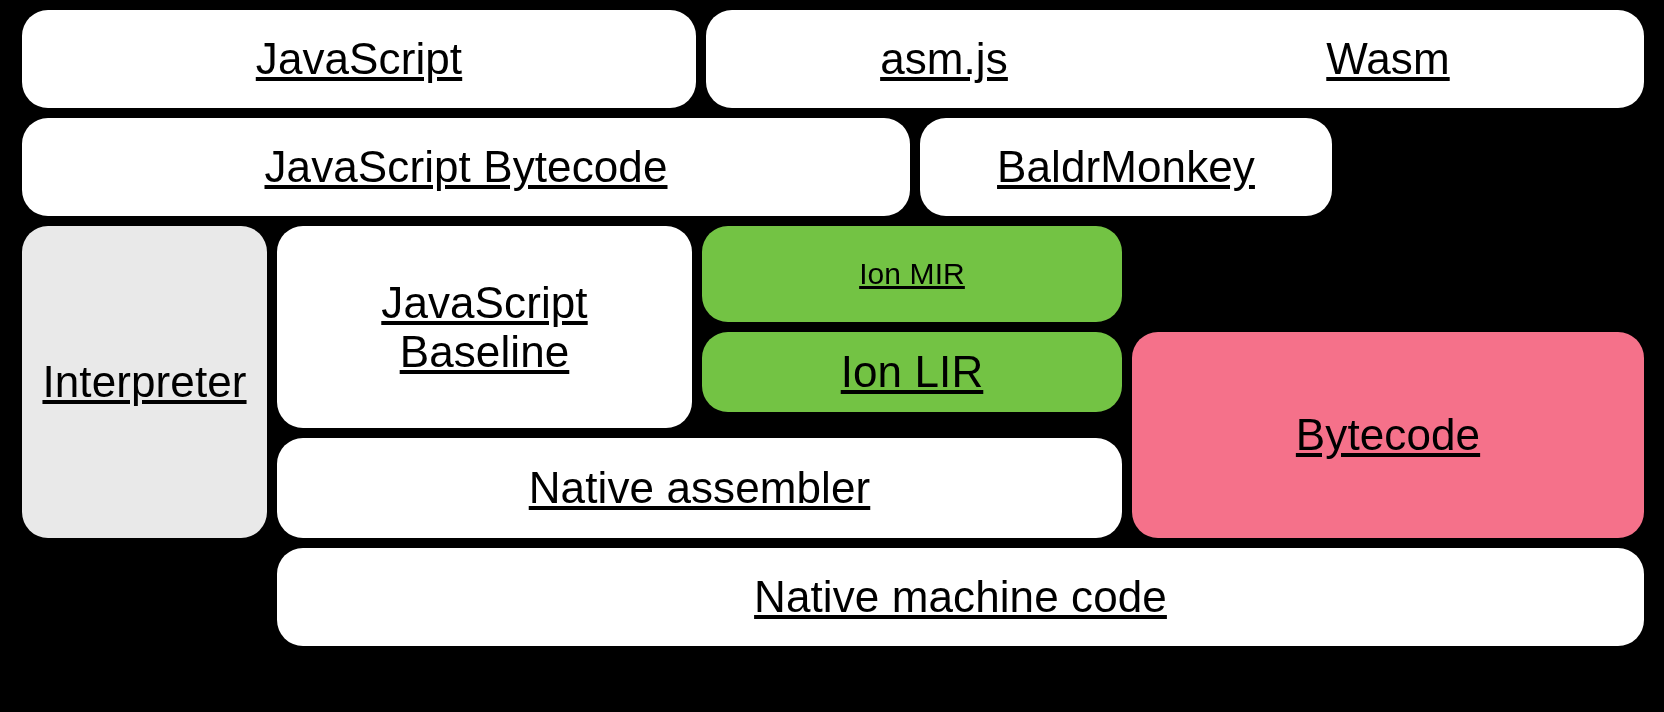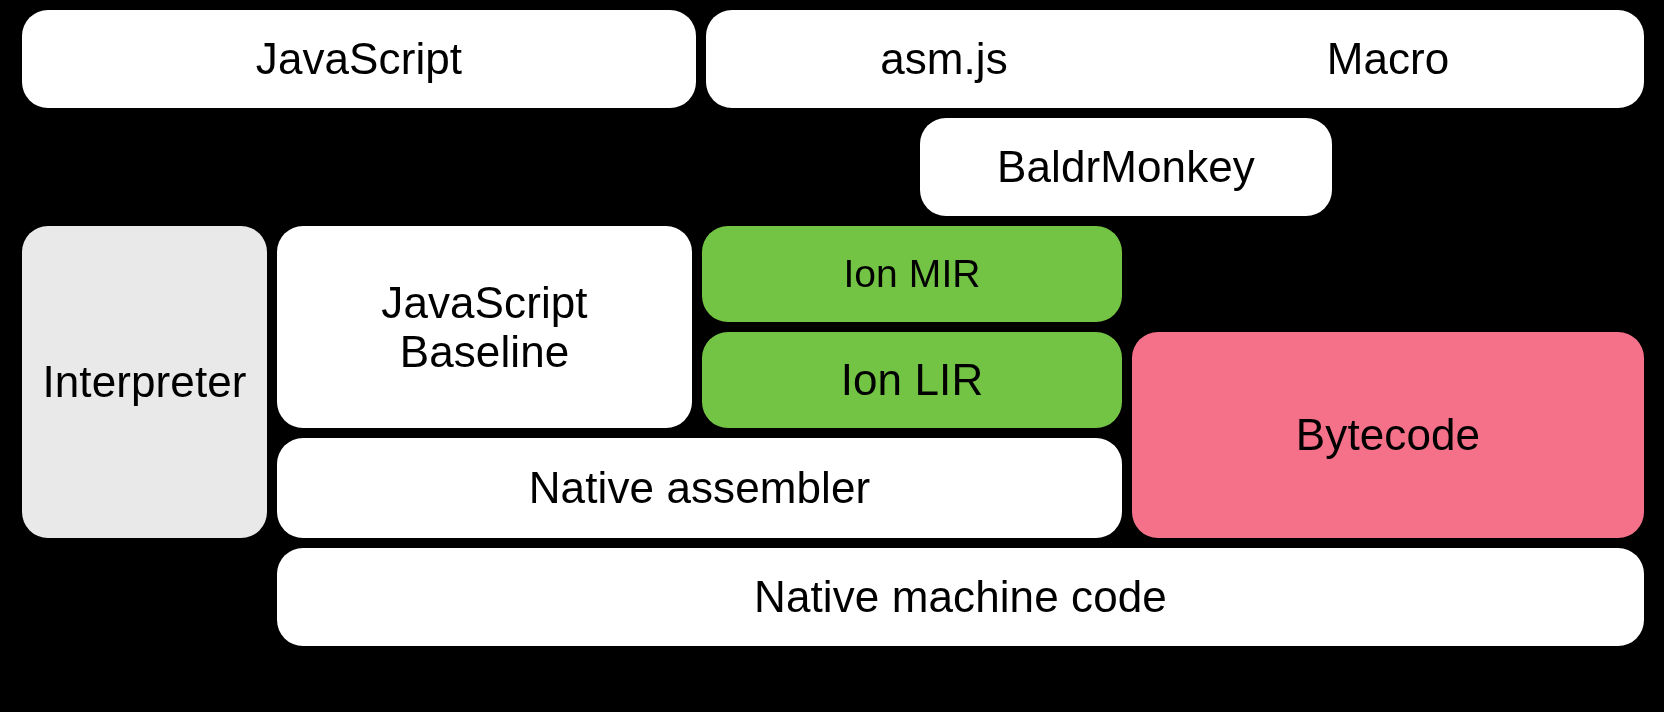--- a/index.html
+++ b/index.html
@@ -20,20 +20,21 @@
     box-sizing: border-box;
     border-radius: 26px;
     display: flex;
     align-items: center;
     justify-content: center;
     text-align: center;
     color: #000000;
     font-weight: 400;
     line-height: 1.12;
     letter-spacing: 0.1px;
+    text-decoration: underline;
     -webkit-font-smoothing: antialiased;
   }
   .box .lbl {
     display: block;
     white-space: pre-line;
     padding: 0 8px;
   }
   .fill-white { background: #ffffff; }
   .fill-gray  { background: #e9e9e9; }
   .fill-green { background: #73c344; }
@@ -46,42 +47,45 @@
 
   <div class="box fill-white" style="left:22px; top:10px; width:674px; height:98px; font-size:44px;">
     <span class="lbl">JavaScript</span>
   </div>
 
   <div class="box fill-white" style="left:706px; top:10px; width:476px; height:98px; font-size:44px;">
     <span class="lbl">asm.js</span>
   </div>
 
   <div class="box fill-white" style="left:1132px; top:10px; width:512px; height:98px; font-size:44px;">
-    <span class="lbl">Macro</span>
+    <span class="lbl">Wasm</span>
   </div>
 
+  <div class="box fill-white" style="left:22px; top:118px; width:888px; height:98px; font-size:44px;">
+    <span class="lbl">JavaScript Bytecode</span>
+  </div>
 
   <div class="box fill-white" style="left:920px; top:118px; width:412px; height:98px; font-size:44px;">
     <span class="lbl">BaldrMonkey</span>
   </div>
 
   <div class="box fill-gray" style="left:22px; top:226px; width:245px; height:312px; font-size:44px;align-items:center;">
     <span class="lbl">Interpreter</span>
   </div>
 
   <div class="box fill-white" style="left:277px; top:226px; width:415px; height:202px; font-size:44px;">
     <span class="lbl">JavaScript
 Baseline</span>
   </div>
 
-  <div class="box fill-green" style="left:702px; top:226px; width:420px; height:96px; font-size:39px;">
+  <div class="box fill-green" style="left:702px; top:226px; width:420px; height:96px; font-size:30px;">
     <span class="lbl">Ion MIR</span>
   </div>
 
-  <div class="box fill-green" style="left:702px; top:332px; width:420px; height:96px; font-size:44px;">
+  <div class="box fill-green" style="left:702px; top:332px; width:420px; height:80px; font-size:44px;">
     <span class="lbl">Ion LIR</span>
   </div>
 
   <div class="box fill-pink" style="left:1132px; top:332px; width:512px; height:206px; font-size:44px;">
     <span class="lbl">Bytecode</span>
   </div>
 
   <div class="box fill-white" style="left:277px; top:438px; width:845px; height:100px; font-size:44px;">
     <span class="lbl">Native assembler</span>
   </div>

